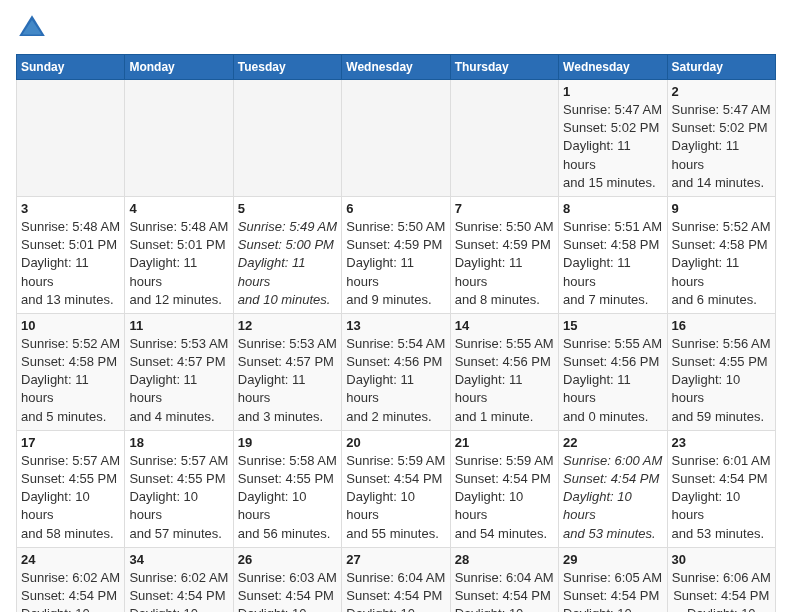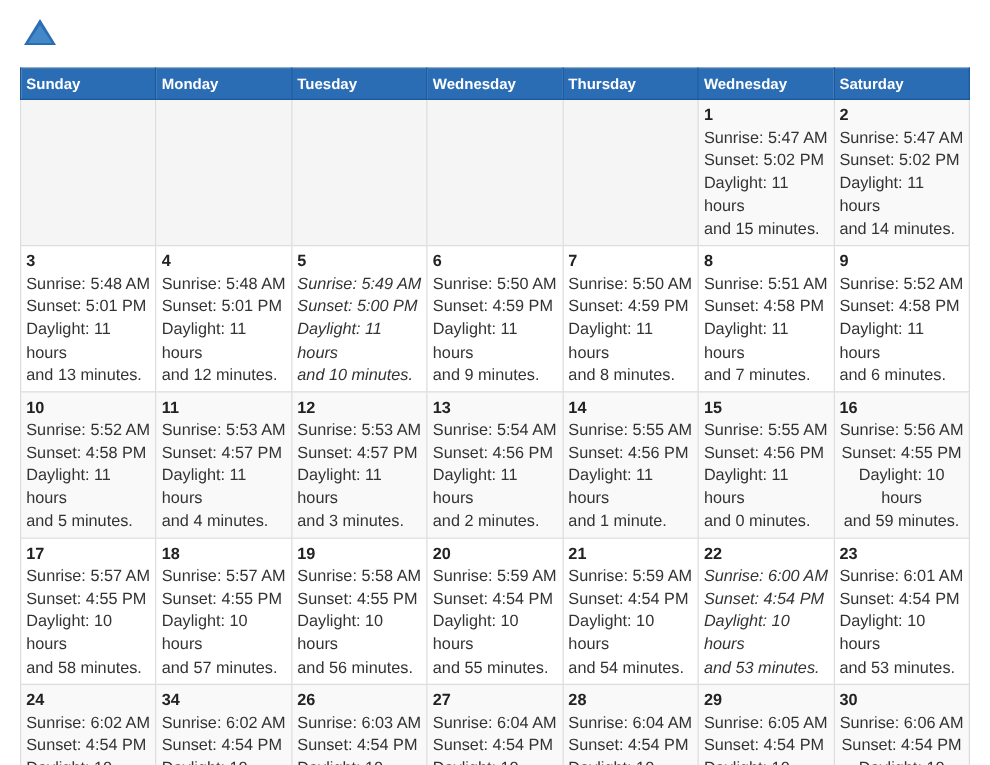--- a/index.html
+++ b/index.html
@@ -236,21 +236,21 @@
           </td>
           <td>
             <span class="day-num">15</span>
             <div class="day-detail" style="white-space: pre-line;">Sunrise: 5:55 AM
 Sunset: 4:56 PM
 Daylight: 11 hours
 and 0 minutes.</div>
           </td>
           <td>
             <span class="day-num">16</span>
-            <div class="day-detail" style="white-space: pre-line; text-align: center;">Sunrise: 5:56 AM
+            <div class="day-detail" style="white-space: pre-line;">Sunrise: 5:56 AM
 Sunset: 4:55 PM
 Daylight: 10 hours
 and 59 minutes.</div>
           </td>
         </tr>
         <tr>
           <td>
             <span class="day-num">17</span>
             <div class="day-detail" style="white-space: pre-line;">Sunrise: 5:57 AM
 Sunset: 4:55 PM

